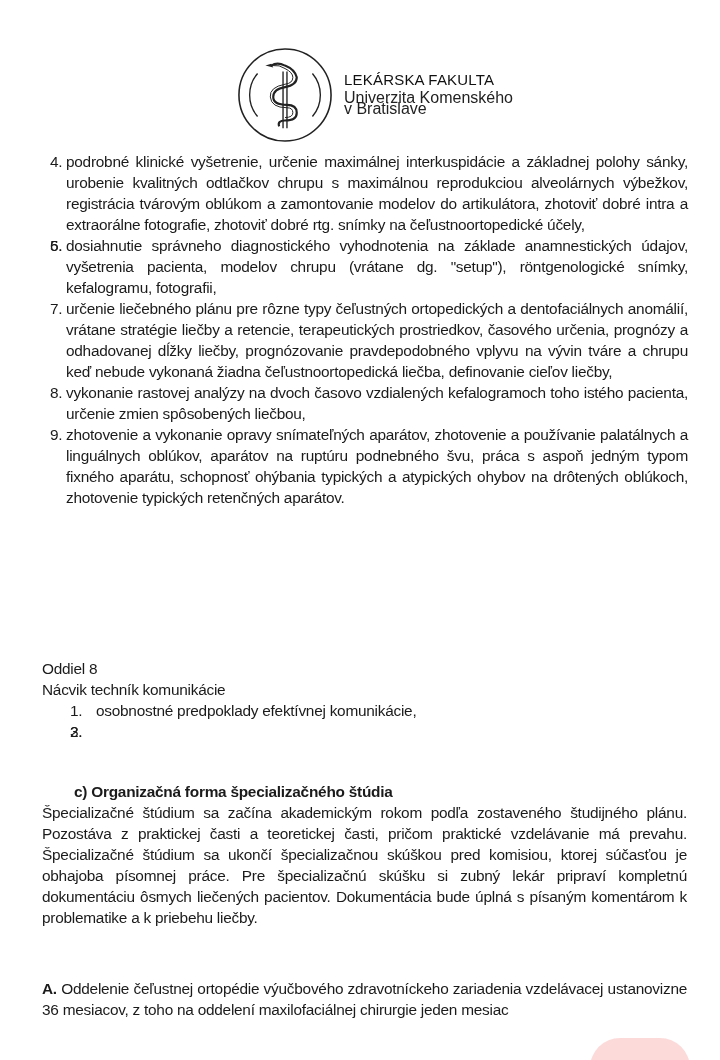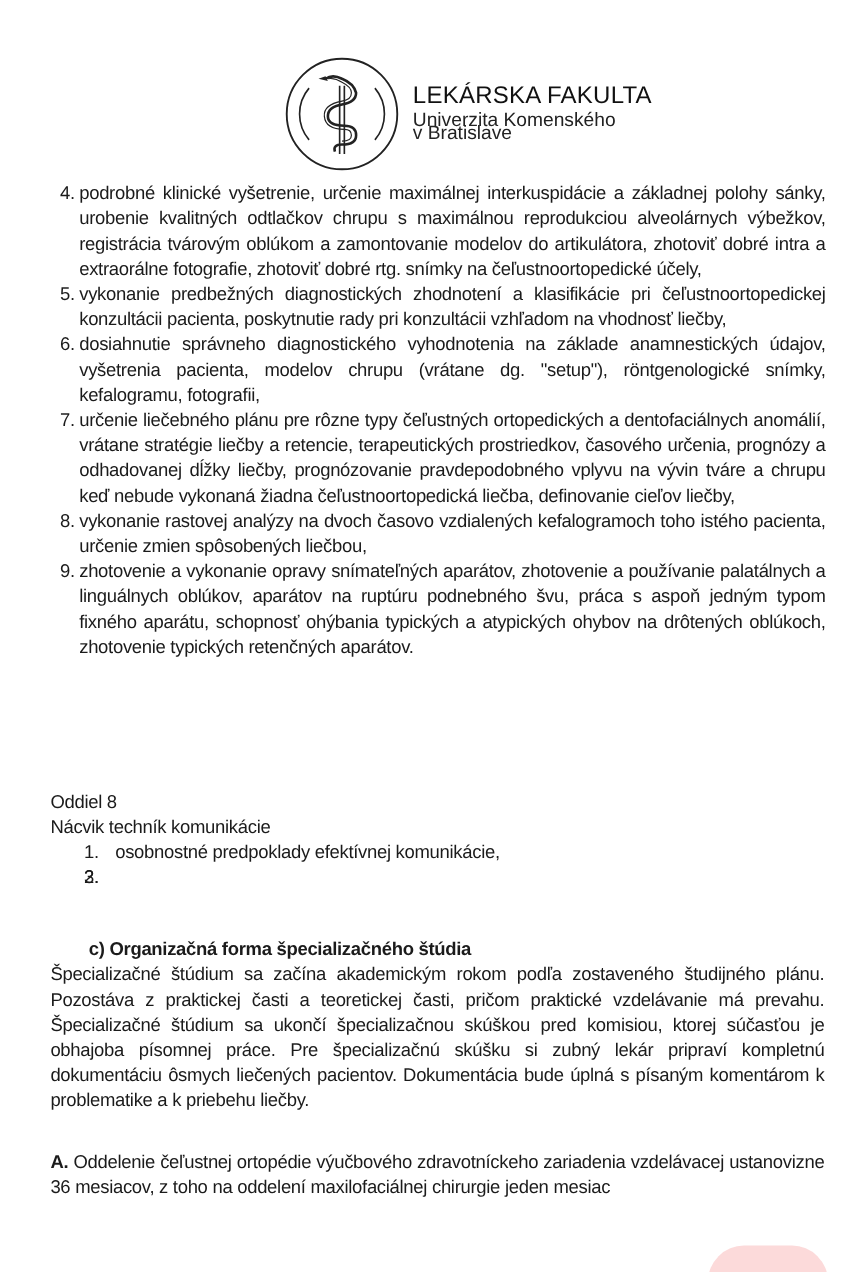--- a/index.html
+++ b/index.html
@@ -31,21 +31,21 @@
     .logo-mark {
       width: 98px;
       height: 98px;
     }
     .logo-text {
       margin-left: 10px;
       margin-top: -4px;
       line-height: 1;
     }
     .logo-title {
-      font-size: 20px;
+      font-size: 15px;
       font-weight: 400;
       letter-spacing: 0.2px;
       color: #111;
       margin-bottom: 5px;
     }
     .logo-sub {
       font-size: 16px;
       color: #222;
       line-height: 11px;
     }
@@ -87,21 +87,21 @@
     .sec2 ol li { padding-left: 54px; text-align: left; }
     .sec2 ol li .num { left: 28px; }
 
     .sec3 { top: 781px; }
     .sec3 .heading-bold { font-weight: 700; margin-left: 32px; }
     .sec3 p { margin: 0; text-align: justify; }
 
     .sec4 { top: 950px; }
     .sec4 .heading-bold { font-weight: 700; text-align: justify; }
     .sec4 p { margin: 0; text-align: justify; }
-    .sec4 .para-a { margin-top: 8px; }
+    .sec4 .para-a { margin-top: 28px; }
     .sec4 .para-a b { font-weight: 700; }
 
     .pink-blob {
       position: absolute;
       left: 590px;
       top: 1038px;
       width: 100px;
       height: 60px;
       border-radius: 40px;
       background: #fbd4d4;
@@ -132,21 +132,20 @@
   </div>
 
   <div class="content sec1">
     <ol class="numbered">
       <li>
         <span class="num">4.</span>
         <span>podrobné klinické vyšetrenie, určenie maximálnej interkuspidácie a základnej polohy sánky, urobenie kvalitných odtlačkov chrupu s maximálnou reprodukciou alveolárnych výbežkov, registrácia tvárovým oblúkom a zamontovanie modelov do artikulátora, zhotoviť dobré intra a extraorálne fotografie, zhotoviť dobré rtg. snímky na čeľustnoortopedické účely,</span>
       </li>
       <li>
         <span class="num">5.</span>
-        <span>vykonanie predbežných diagnostických zhodnotení a klasifikácie pri čeľustnoortopedickej konzultácii pacienta, poskytnutie rady pri konzultácii vzhľadom na vhodnosť liečby,</span>
       </li>
       <li>
         <span class="num">6.</span>
         <span>dosiahnutie správneho diagnostického vyhodnotenia na základe anamnestických údajov, vyšetrenia pacienta, modelov chrupu (vrátane dg. "setup"), röntgenologické snímky, kefalogramu, fotografii,</span>
       </li>
       <li>
         <span class="num">7.</span>
         <span>určenie liečebného plánu pre rôzne typy čeľustných ortopedických a dentofaciálnych anomálií, vrátane stratégie liečby a retencie, terapeutických prostriedkov, časového určenia, prognózy a odhadovanej dĺžky liečby, prognózovanie pravdepodobného vplyvu na vývin tváre a chrupu keď nebude vykonaná žiadna čeľustnoortopedická liečba, definovanie cieľov liečby,</span>
       </li>
       <li>

